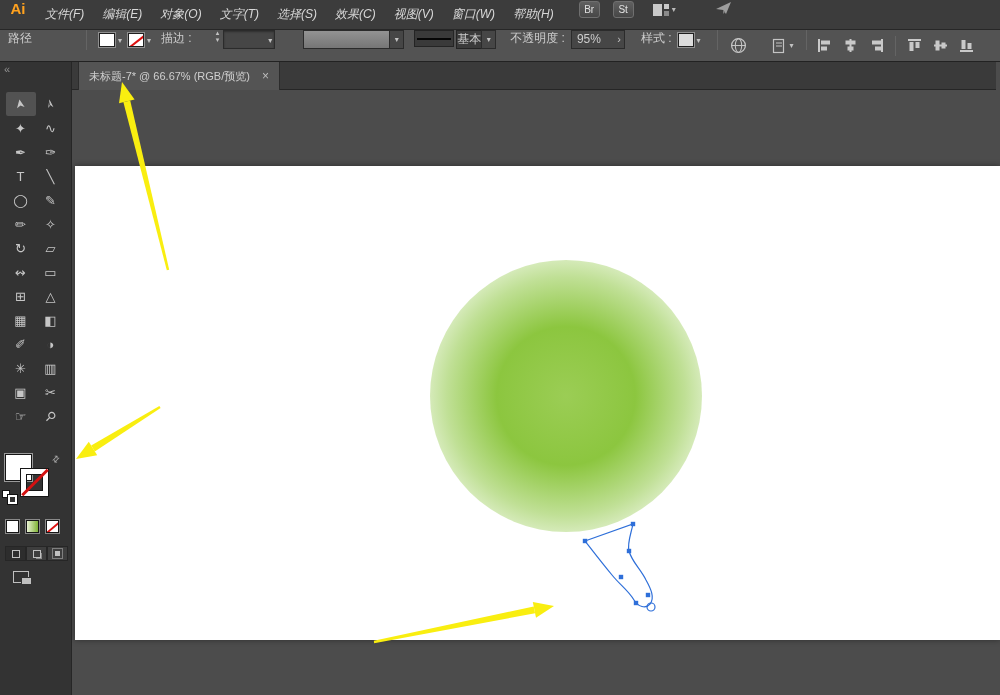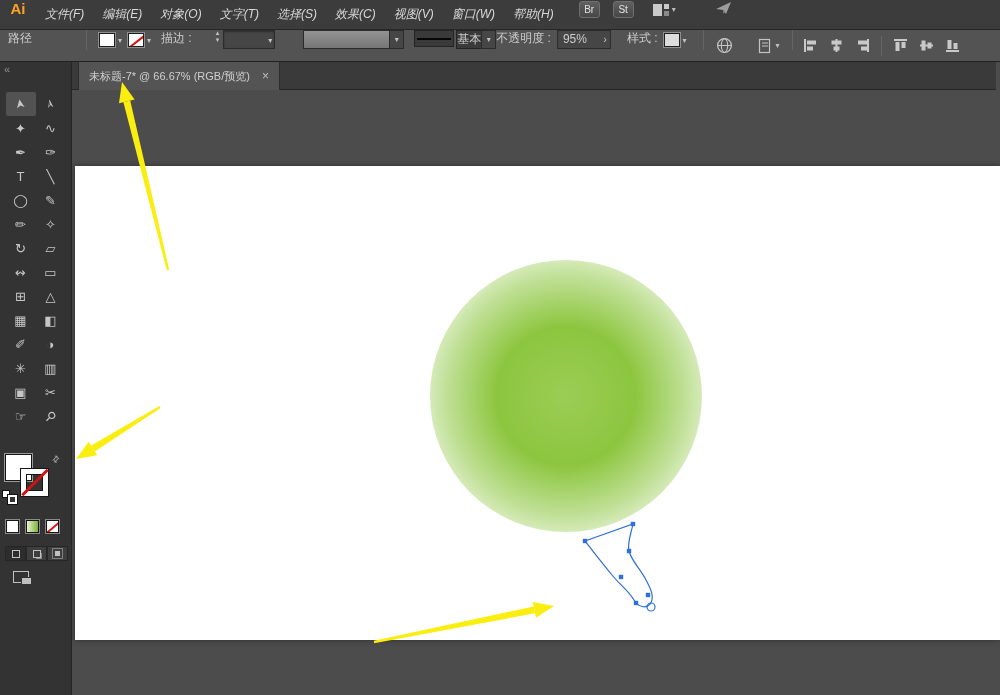--- a/index.html
+++ b/index.html
@@ -157,21 +157,21 @@
   <div class="strokestyle" style="margin-left:10px">
     <span class="line"></span>
   </div>
   <div class="basicbox" style="margin-left:2px">
     <span>基本</span>
   </div>
   <div class="ddbtn">
     <span>▾</span>
   </div>
 
-  <span class="cb-label" style="margin-left:0">不透明度 :</span>
+  <span class="cb-label" style="margin-left:14px">不透明度 :</span>
   <div class="opbox" style="margin-left:6px">
     <span>95%</span>
     <span class="chev">›</span>
   </div>
 
   <span class="cb-label" style="margin-left:16px">样式 :</span>
   <div class="combo" style="margin-left:6px">
     <span class="swatch light"></span>
     <span class="dd">▾</span>
   </div>

